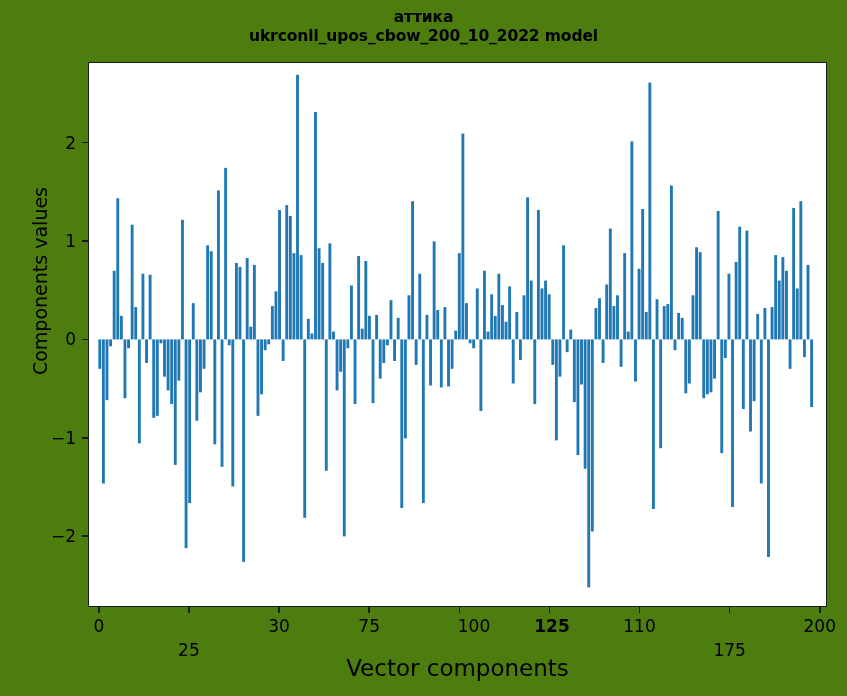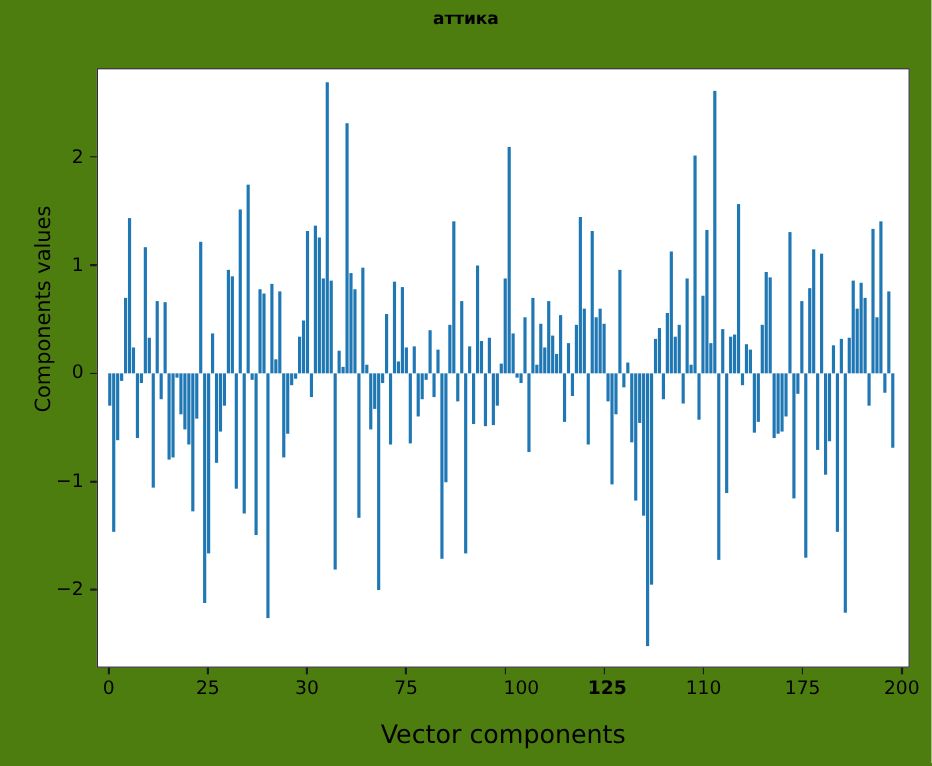--- a/index.html
+++ b/index.html
@@ -111,20 +111,21 @@
     background: #1a1a1a;
   }
 </style>
 </head>
 <body>
 
 <div id="figure">
 
   <div id="title-block">
     <div>аттика</div>
+    <div>ukrconll_upos_cbow_200_10_2022 model</div>
   </div>
 
   <div id="ylabel">Components values</div>
   <div id="xlabel">Vector components</div>
 
   <div id="axes">
     <svg id="plot-canvas" preserveAspectRatio="none" viewBox="0 0 739 545">
         <rect x="9.37" y="277.42" width="2.88" height="29.51" fill="#1f77b4"></rect>
         <rect x="12.98" y="277.42" width="2.88" height="144.61" fill="#1f77b4"></rect>
         <rect x="16.58" y="277.42" width="2.88" height="60.99" fill="#1f77b4"></rect>
@@ -335,31 +336,31 @@
       <div class="ytick-label" style="top: 339.419px; left: 16px; width: 60px;">0</div>
       <div class="ytick-mark" style="top: 338.669px; left: 82px;"></div>
       <div class="ytick-label" style="top: 437.794px; left: 16px; width: 60px;">−1</div>
       <div class="ytick-mark" style="top: 437.044px; left: 82px;"></div>
       <div class="ytick-label" style="top: 536.17px; left: 16px; width: 60px;">−2</div>
       <div class="ytick-mark" style="top: 535.42px; left: 82px;"></div>
     </div>
   <div id="xtick-layer">
       <div class="xtick-label" style="left: 98.8146px;">0</div>
       <div class="xtick-mark" style="left: 98.0646px;"></div>
-      <div class="xtick-label" style="left: 188.937px;">25</div>
+      <div class="xtick-label" style="left: 188.937px; margin-top: 24px;">25</div>
       <div class="xtick-mark" style="left: 188.187px;"></div>
       <div class="xtick-label" style="left: 279.059px;">30</div>
       <div class="xtick-mark" style="left: 278.309px;"></div>
       <div class="xtick-label" style="left: 369.18px; text-align: center;">75</div>
       <div class="xtick-mark" style="left: 368.43px;"></div>
       <div class="xtick-label" style="left: 474px;">100</div>
       <div class="xtick-mark" style="left: 458.552px;"></div>
       <div class="xtick-label" style="left: 552px; font-weight: bold;">125</div>
       <div class="xtick-mark" style="left: 548.674px;"></div>
       <div class="xtick-label" style="left: 639.546px;">110</div>
       <div class="xtick-mark" style="left: 638.796px;"></div>
-      <div class="xtick-label" style="left: 729.668px;">175</div>
+      <div class="xtick-label" style="left: 729.668px; margin-top: 24px;">175</div>
       <div class="xtick-mark" style="left: 728.918px;"></div>
       <div class="xtick-label" style="left: 819.79px;">200</div>
       <div class="xtick-mark" style="left: 819.04px;"></div>
     </div>
 
 </div>
 
 </body></html>

